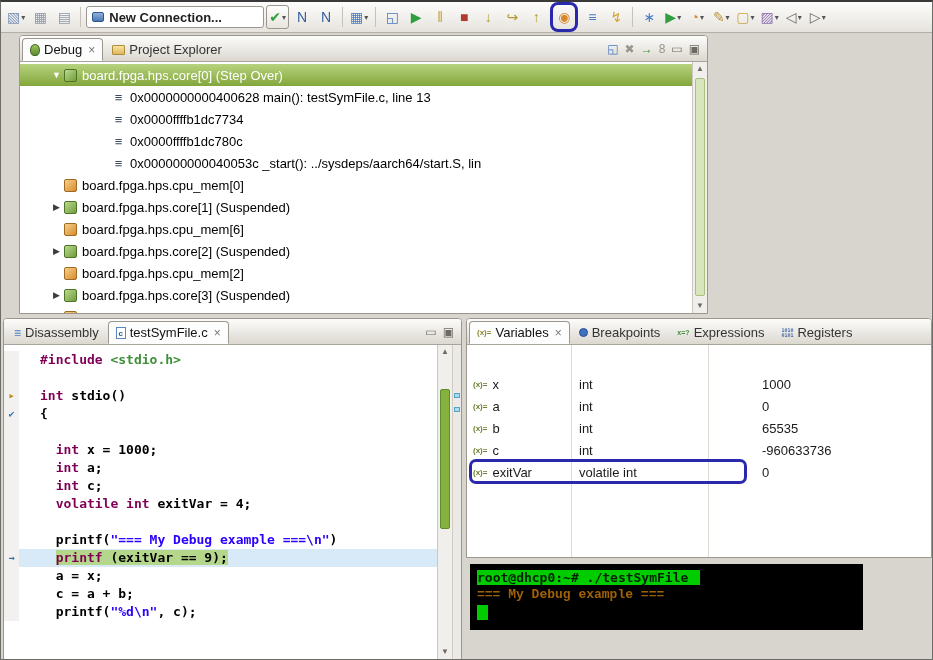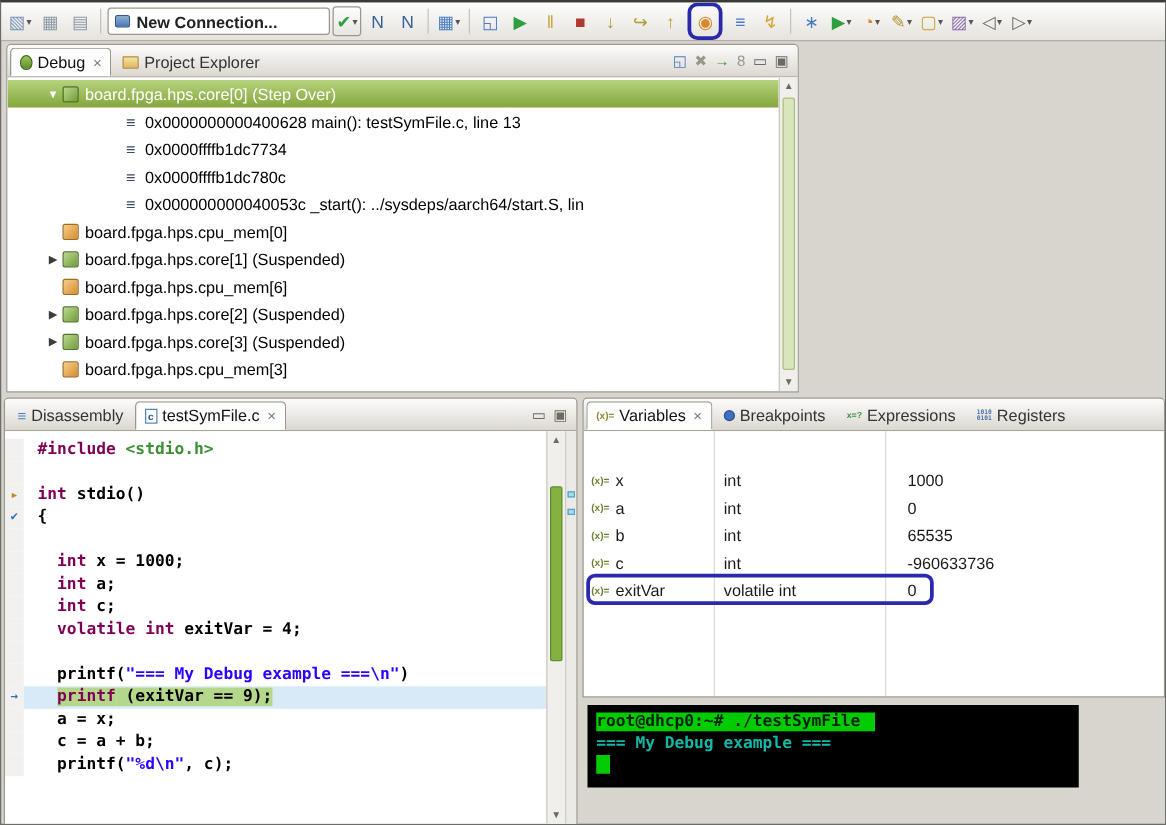--- a/index.html
+++ b/index.html
@@ -77,52 +77,52 @@
   .thumb-editor{ top:44px; height:140px; background:#85b23f; border:1px solid #5f8c2d; }
   
   .ebody{ position:absolute; left:0; top:26px; right:0; bottom:0; display:flex; background:#fff; }
   .codecol{ flex:1; overflow:hidden; padding-top:6px; }
   .cline{ display:flex; height:18px; font-family:"DejaVu Sans Mono",monospace; font-size:13px;
           font-weight:bold; white-space:pre; }
   .gut{ width:15px; flex:none; background:#f2f1ef; text-align:center; font-size:10px; line-height:18px; }
   .mk-pointer{ color:#c08a2a; font-size:11px; }
   .mk-check{ color:#2e74b5; }
   .mk-arrow{ color:#2e74b5; font-weight:bold; }
-  .txt{ flex:1; padding-left:11px; line-height:18px; color:#000; }
+  .txt{ flex:1; padding-left:21px; line-height:18px; color:#000; }
   .kw{ color:#7f0055; font-weight:bold; }
   .str{ color:#2a00ff; }
   .inc{ color:#3d8f37; }
   .pl{ color:#000; }
   .cline.cur .txt{ background:#d8eaf7; }
   .hl{ background:#b5d78b; }
   .escroll{ position:relative; width:15px; flex:none; background:#f1efeb; border-left:1px solid #ccc8c0; }
   .ruler{ position:relative; width:9px; flex:none; background:#eceae6; border-left:1px solid #d0ccc4; }
   .rmark{ position:absolute; left:1px; width:6px; height:5px; background:#a8dcec; border:1px solid #54a4c4; }
   
   .vbody{ position:absolute; left:0; top:26px; right:0; bottom:0; background:#fff; }
   .vsep{ position:absolute; top:0; bottom:0; width:1px; background:#dedbd4; }
   .vrows{ position:absolute; left:0; top:28px; right:0; bottom:0; }
   .vrow{ position:relative; height:22px; display:grid; grid-template-columns:104px 137px 1fr;
          align-items:center; font-size:13px; color:#1a1a1a; }
   .vname{ display:flex; align-items:center; gap:5px; padding-left:6px; overflow:hidden; }
   .var-icon{ font-size:8px; font-weight:bold; color:#6b7f2f; flex:none; }
   .vtype{ padding-left:8px; }
-  .vval{ padding-left:18px; }
+  .vval{ padding-left:18px;margin-left:36px; }
   .row-ann{ position:absolute; left:2px; top:-2px; width:278px; height:25px;
             border:3px solid #2a29ad; border-radius:7px; pointer-events:none; }
   
   .terminal{ position:absolute; left:469px; top:562px; width:393px; height:66px;
              background:#000; padding:5px 7px; overflow:hidden;
              font-family:"DejaVu Sans Mono",monospace; font-size:13px; font-weight:bold; }
   .tline{ height:17px; line-height:17px; white-space:pre; }
   .inv{ background:#00cc00; color:#002000; padding-right:12px; }
-  .out{ color:#14b8a6; }
+  .out{ color:#a16207;font-family:Liberation Mono, monospace; }
   .cursor{ display:inline-block; width:11px; height:15px; background:#00cc00; vertical-align:middle; }
   
-  #debug-panel { left:4px;  top:33px;  width:634px; height:279px; }
+  #debug-panel { left:18px;  top:33px;  width:689px; height:279px; }
   #editor-panel{ left:2px;  top:316px; width:459px; height:342px; }
   #vars-panel  { left:465px; top:316px; width:466px; height:240px; }
 </style>
 </head>
 <body>
 
 <div class="window">
 
   <div class="toolbar" id="toolbar">
       <div class="tbtn">
@@ -279,20 +279,25 @@
           </div>
           <div class="trow" style="padding-left: 30px;">
             <span class="tri"></span>
             <span class="ticon mem-icon"></span>
             <span class="tlabel">board.fpga.hps.cpu_mem[6]</span>
           </div>
           <div class="trow" style="padding-left: 30px;">
             <span class="tri">▶</span>
             <span class="ticon core-icon"></span>
             <span class="tlabel">board.fpga.hps.core[2] (Suspended)</span>
+          </div>
+          <div class="trow" style="padding-left: 30px;">
+            <span class="tri"></span>
+            <span class="ticon mem-icon"></span>
+            <span class="tlabel">board.fpga.hps.cpu_mem[2]</span>
           </div>
           <div class="trow" style="padding-left: 30px;">
             <span class="tri">▶</span>
             <span class="ticon core-icon"></span>
             <span class="tlabel">board.fpga.hps.core[3] (Suspended)</span>
           </div>
           <div class="trow" style="padding-left: 30px;">
             <span class="tri"></span>
             <span class="ticon mem-icon"></span>
             <span class="tlabel">board.fpga.hps.cpu_mem[3]</span>

